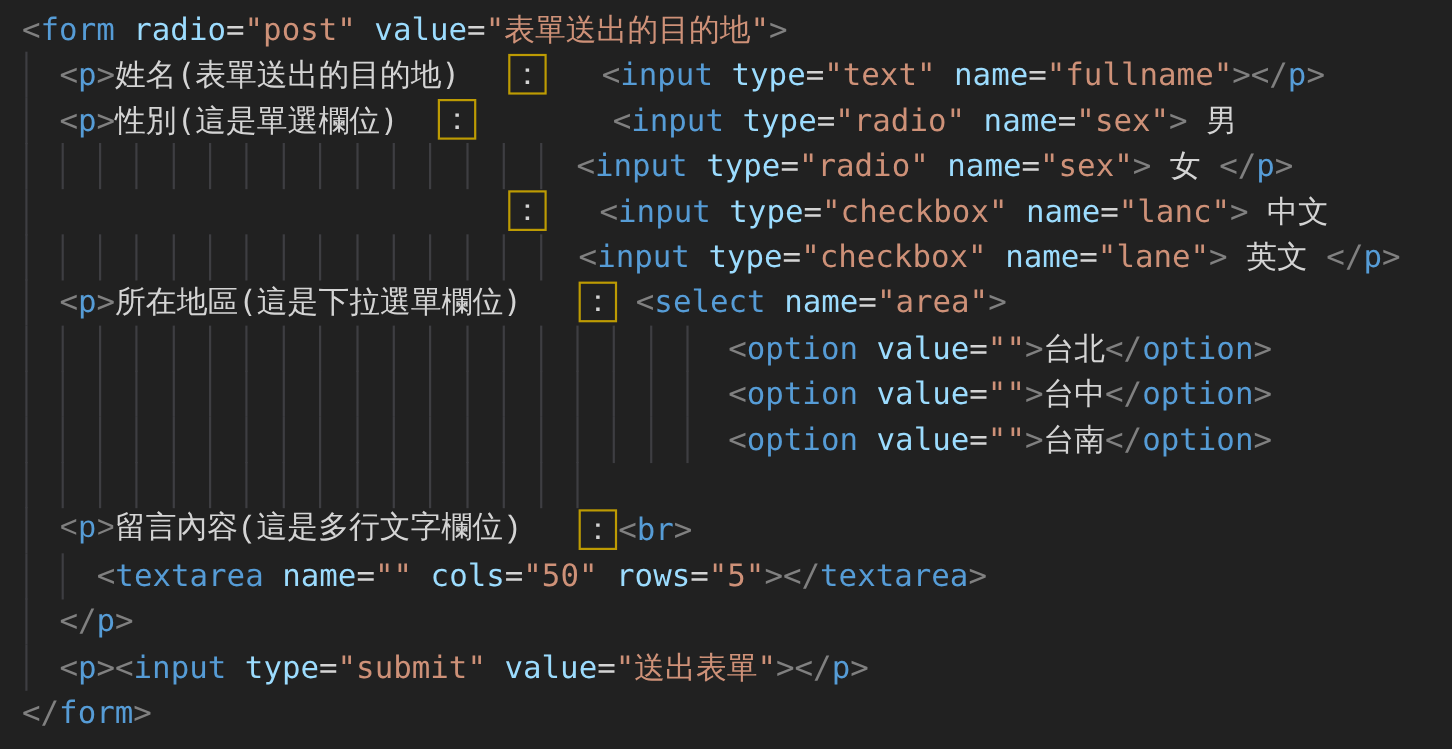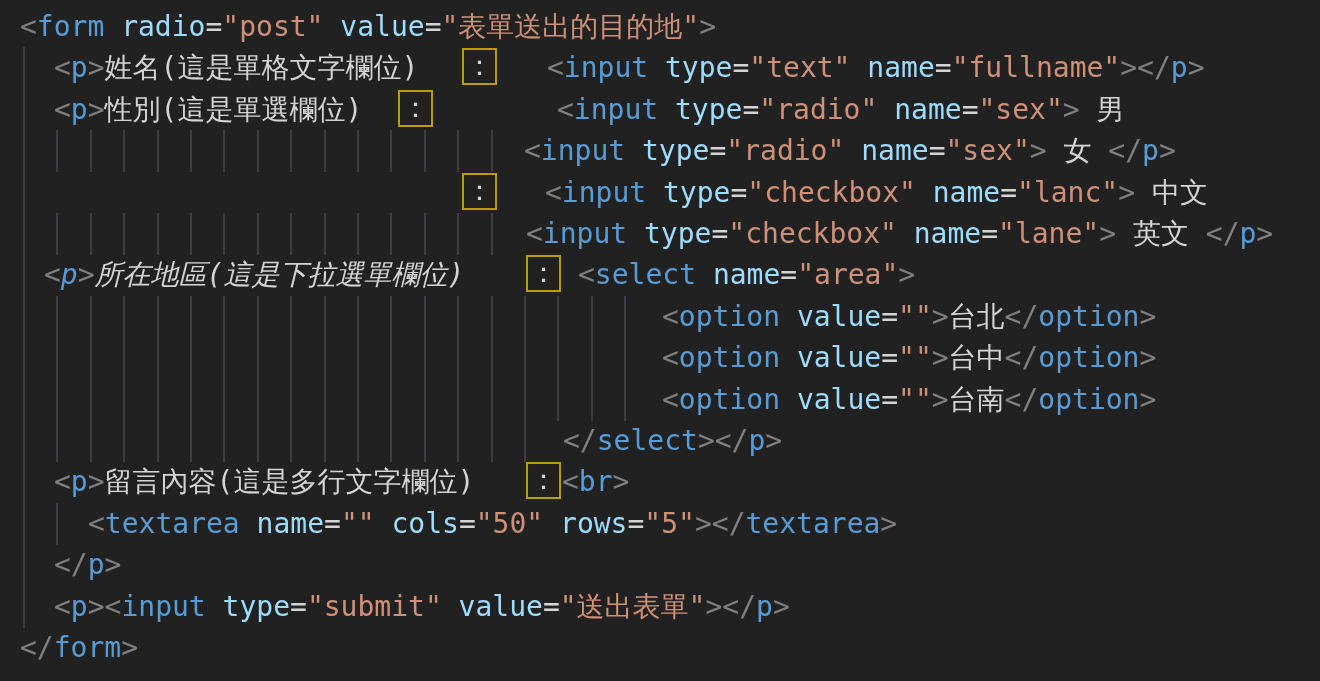--- a/index.html
+++ b/index.html
@@ -32,21 +32,21 @@
 </head>
 <body>
 
 <div id="screen" style="--background: #212121; --tag: #569cd6; --punct: #808080; --attr: #9cdcfe; --eq: #d4d4d4; --str: #ce9178; --text: #d4d4d4; --guide: #3e3e42; --boxBorder: #bd9b03;">
   <div id="code-area">
       <div class="line" style="top: 6px;">
         <span class="seg" style="left: 20px;"><span class="tk-pu">&lt;</span><span class="tk-tg">form</span><span class="tk-tx"> </span><span class="tk-at">radio</span><span class="tk-eq">=</span><span class="tk-st">"post"</span><span class="tk-tx"> </span><span class="tk-at">value</span><span class="tk-eq">=</span><span class="tk-st">"表單送出的目的地"</span><span class="tk-pu">&gt;</span></span>
       </div>
       <div class="line" style="top: 47.4px;">
         <span class="guide" style="left: 23px;"></span>
-        <span class="seg" style="left: 54px;"><span class="tk-pu">&lt;</span><span class="tk-tg">p</span><span class="tk-pu">&gt;</span><span class="tk-tx">姓名(這是單格文字欄位)</span></span>
+        <span class="seg" style="left: 54px;"><span class="tk-pu">&lt;</span><span class="tk-tg">p</span><span class="tk-pu">&gt;</span><span class="tk-tx">姓名(表單送出的目的地)</span></span>
         <span class="seg" style="left: 462px;"><span class="tk-uni">：</span></span>
         <span class="seg" style="left: 547px;"><span class="tk-pu">&lt;</span><span class="tk-tg">input</span><span class="tk-tx"> </span><span class="tk-at">type</span><span class="tk-eq">=</span><span class="tk-st">"text"</span><span class="tk-tx"> </span><span class="tk-at">name</span><span class="tk-eq">=</span><span class="tk-st">"fullname"</span><span class="tk-pu">&gt;</span><span class="tk-pu">&lt;/</span><span class="tk-tg">p</span><span class="tk-pu">&gt;</span></span>
       </div>
       <div class="line" style="top: 88.8px;">
         <span class="guide" style="left: 23px;"></span>
         <span class="seg" style="left: 54px;"><span class="tk-pu">&lt;</span><span class="tk-tg">p</span><span class="tk-pu">&gt;</span><span class="tk-tx">性別(這是單選欄位)</span></span>
         <span class="seg" style="left: 398px;"><span class="tk-uni">：</span></span>
         <span class="seg" style="left: 557px;"><span class="tk-pu">&lt;</span><span class="tk-tg">input</span><span class="tk-tx"> </span><span class="tk-at">type</span><span class="tk-eq">=</span><span class="tk-st">"radio"</span><span class="tk-tx"> </span><span class="tk-at">name</span><span class="tk-eq">=</span><span class="tk-st">"sex"</span><span class="tk-pu">&gt;</span><span class="tk-tx"> 男</span></span>
       </div>
       <div class="line" style="top: 130.2px;">
@@ -85,21 +85,21 @@
         <span class="guide" style="left: 323.6px;"></span>
         <span class="guide" style="left: 357px;"></span>
         <span class="guide" style="left: 390.4px;"></span>
         <span class="guide" style="left: 423.8px;"></span>
         <span class="guide" style="left: 457.2px;"></span>
         <span class="guide" style="left: 490.6px;"></span>
         <span class="seg" style="left: 526px;"><span class="tk-pu">&lt;</span><span class="tk-tg">input</span><span class="tk-tx"> </span><span class="tk-at">type</span><span class="tk-eq">=</span><span class="tk-st">"checkbox"</span><span class="tk-tx"> </span><span class="tk-at">name</span><span class="tk-eq">=</span><span class="tk-st">"lane"</span><span class="tk-pu">&gt;</span><span class="tk-tx"> 英文 </span><span class="tk-pu">&lt;/</span><span class="tk-tg">p</span><span class="tk-pu">&gt;</span></span>
       </div>
       <div class="line" style="top: 254.4px;">
         <span class="guide" style="left: 23px;"></span>
-        <span class="seg" style="left: 44px; font-style: italic;"><span class="tk-pu">&lt;</span><span class="tk-tg">p</span><span class="tk-pu">&gt;</span><span class="tk-tx">所在地區(這是下拉選單欄位)</span></span>
+        <span class="seg" style="left: 54px;"><span class="tk-pu">&lt;</span><span class="tk-tg">p</span><span class="tk-pu">&gt;</span><span class="tk-tx">所在地區(這是下拉選單欄位)</span></span>
         <span class="seg" style="left: 526px;"><span class="tk-uni">：</span></span>
         <span class="seg" style="left: 578px;"><span class="tk-pu">&lt;</span><span class="tk-tg">select</span><span class="tk-tx"> </span><span class="tk-at">name</span><span class="tk-eq">=</span><span class="tk-st">"area"</span><span class="tk-pu">&gt;</span></span>
       </div>
       <div class="line" style="top: 295.8px;">
         <span class="guide" style="left: 23px;"></span>
         <span class="guide" style="left: 56.4px;"></span>
         <span class="guide" style="left: 89.8px;"></span>
         <span class="guide" style="left: 123.2px;"></span>
         <span class="guide" style="left: 156.6px;"></span>
         <span class="guide" style="left: 190px;"></span>
@@ -172,25 +172,24 @@
         <span class="guide" style="left: 223.4px;"></span>
         <span class="guide" style="left: 256.8px;"></span>
         <span class="guide" style="left: 290.2px;"></span>
         <span class="guide" style="left: 323.6px;"></span>
         <span class="guide" style="left: 357px;"></span>
         <span class="guide" style="left: 390.4px;"></span>
         <span class="guide" style="left: 423.8px;"></span>
         <span class="guide" style="left: 457.2px;"></span>
         <span class="guide" style="left: 490.6px;"></span>
         <span class="guide" style="left: 524px;"></span>
-        <span class="seg" style="left: 563px;"><span class="tk-pu">&lt;/</span><span class="tk-tg">select</span><span class="tk-pu">&gt;</span><span class="tk-pu">&lt;/</span><span class="tk-tg">p</span><span class="tk-pu">&gt;</span></span>
       </div>
       <div class="line" style="top: 461.4px;">
         <span class="guide" style="left: 23px;"></span>
-        <span class="seg" style="left: 54px;"><span class="tk-pu">&lt;</span><span class="tk-tg">p</span><span class="tk-pu">&gt;</span><span class="tk-tx">留言內容(這是多行文字欄位)</span></span>
+        <span class="seg" style="left: 54px; font-family: Liberation Mono, monospace;"><span class="tk-pu">&lt;</span><span class="tk-tg">p</span><span class="tk-pu">&gt;</span><span class="tk-tx">留言內容(這是多行文字欄位)</span></span>
         <span class="seg" style="left: 526px;"><span class="tk-uni">：</span></span>
         <span class="seg" style="left: 562px;"><span class="tk-pu">&lt;</span><span class="tk-tg">br</span><span class="tk-pu">&gt;</span></span>
       </div>
       <div class="line" style="top: 502.8px;">
         <span class="guide" style="left: 23px;"></span>
         <span class="guide" style="left: 56.4px;"></span>
         <span class="seg" style="left: 88px;"><span class="tk-pu">&lt;</span><span class="tk-tg">textarea</span><span class="tk-tx"> </span><span class="tk-at">name</span><span class="tk-eq">=</span><span class="tk-st">""</span><span class="tk-tx"> </span><span class="tk-at">cols</span><span class="tk-eq">=</span><span class="tk-st">"50"</span><span class="tk-tx"> </span><span class="tk-at">rows</span><span class="tk-eq">=</span><span class="tk-st">"5"</span><span class="tk-pu">&gt;</span><span class="tk-pu">&lt;/</span><span class="tk-tg">textarea</span><span class="tk-pu">&gt;</span></span>
       </div>
       <div class="line" style="top: 544.2px;">
         <span class="guide" style="left: 23px;"></span>

